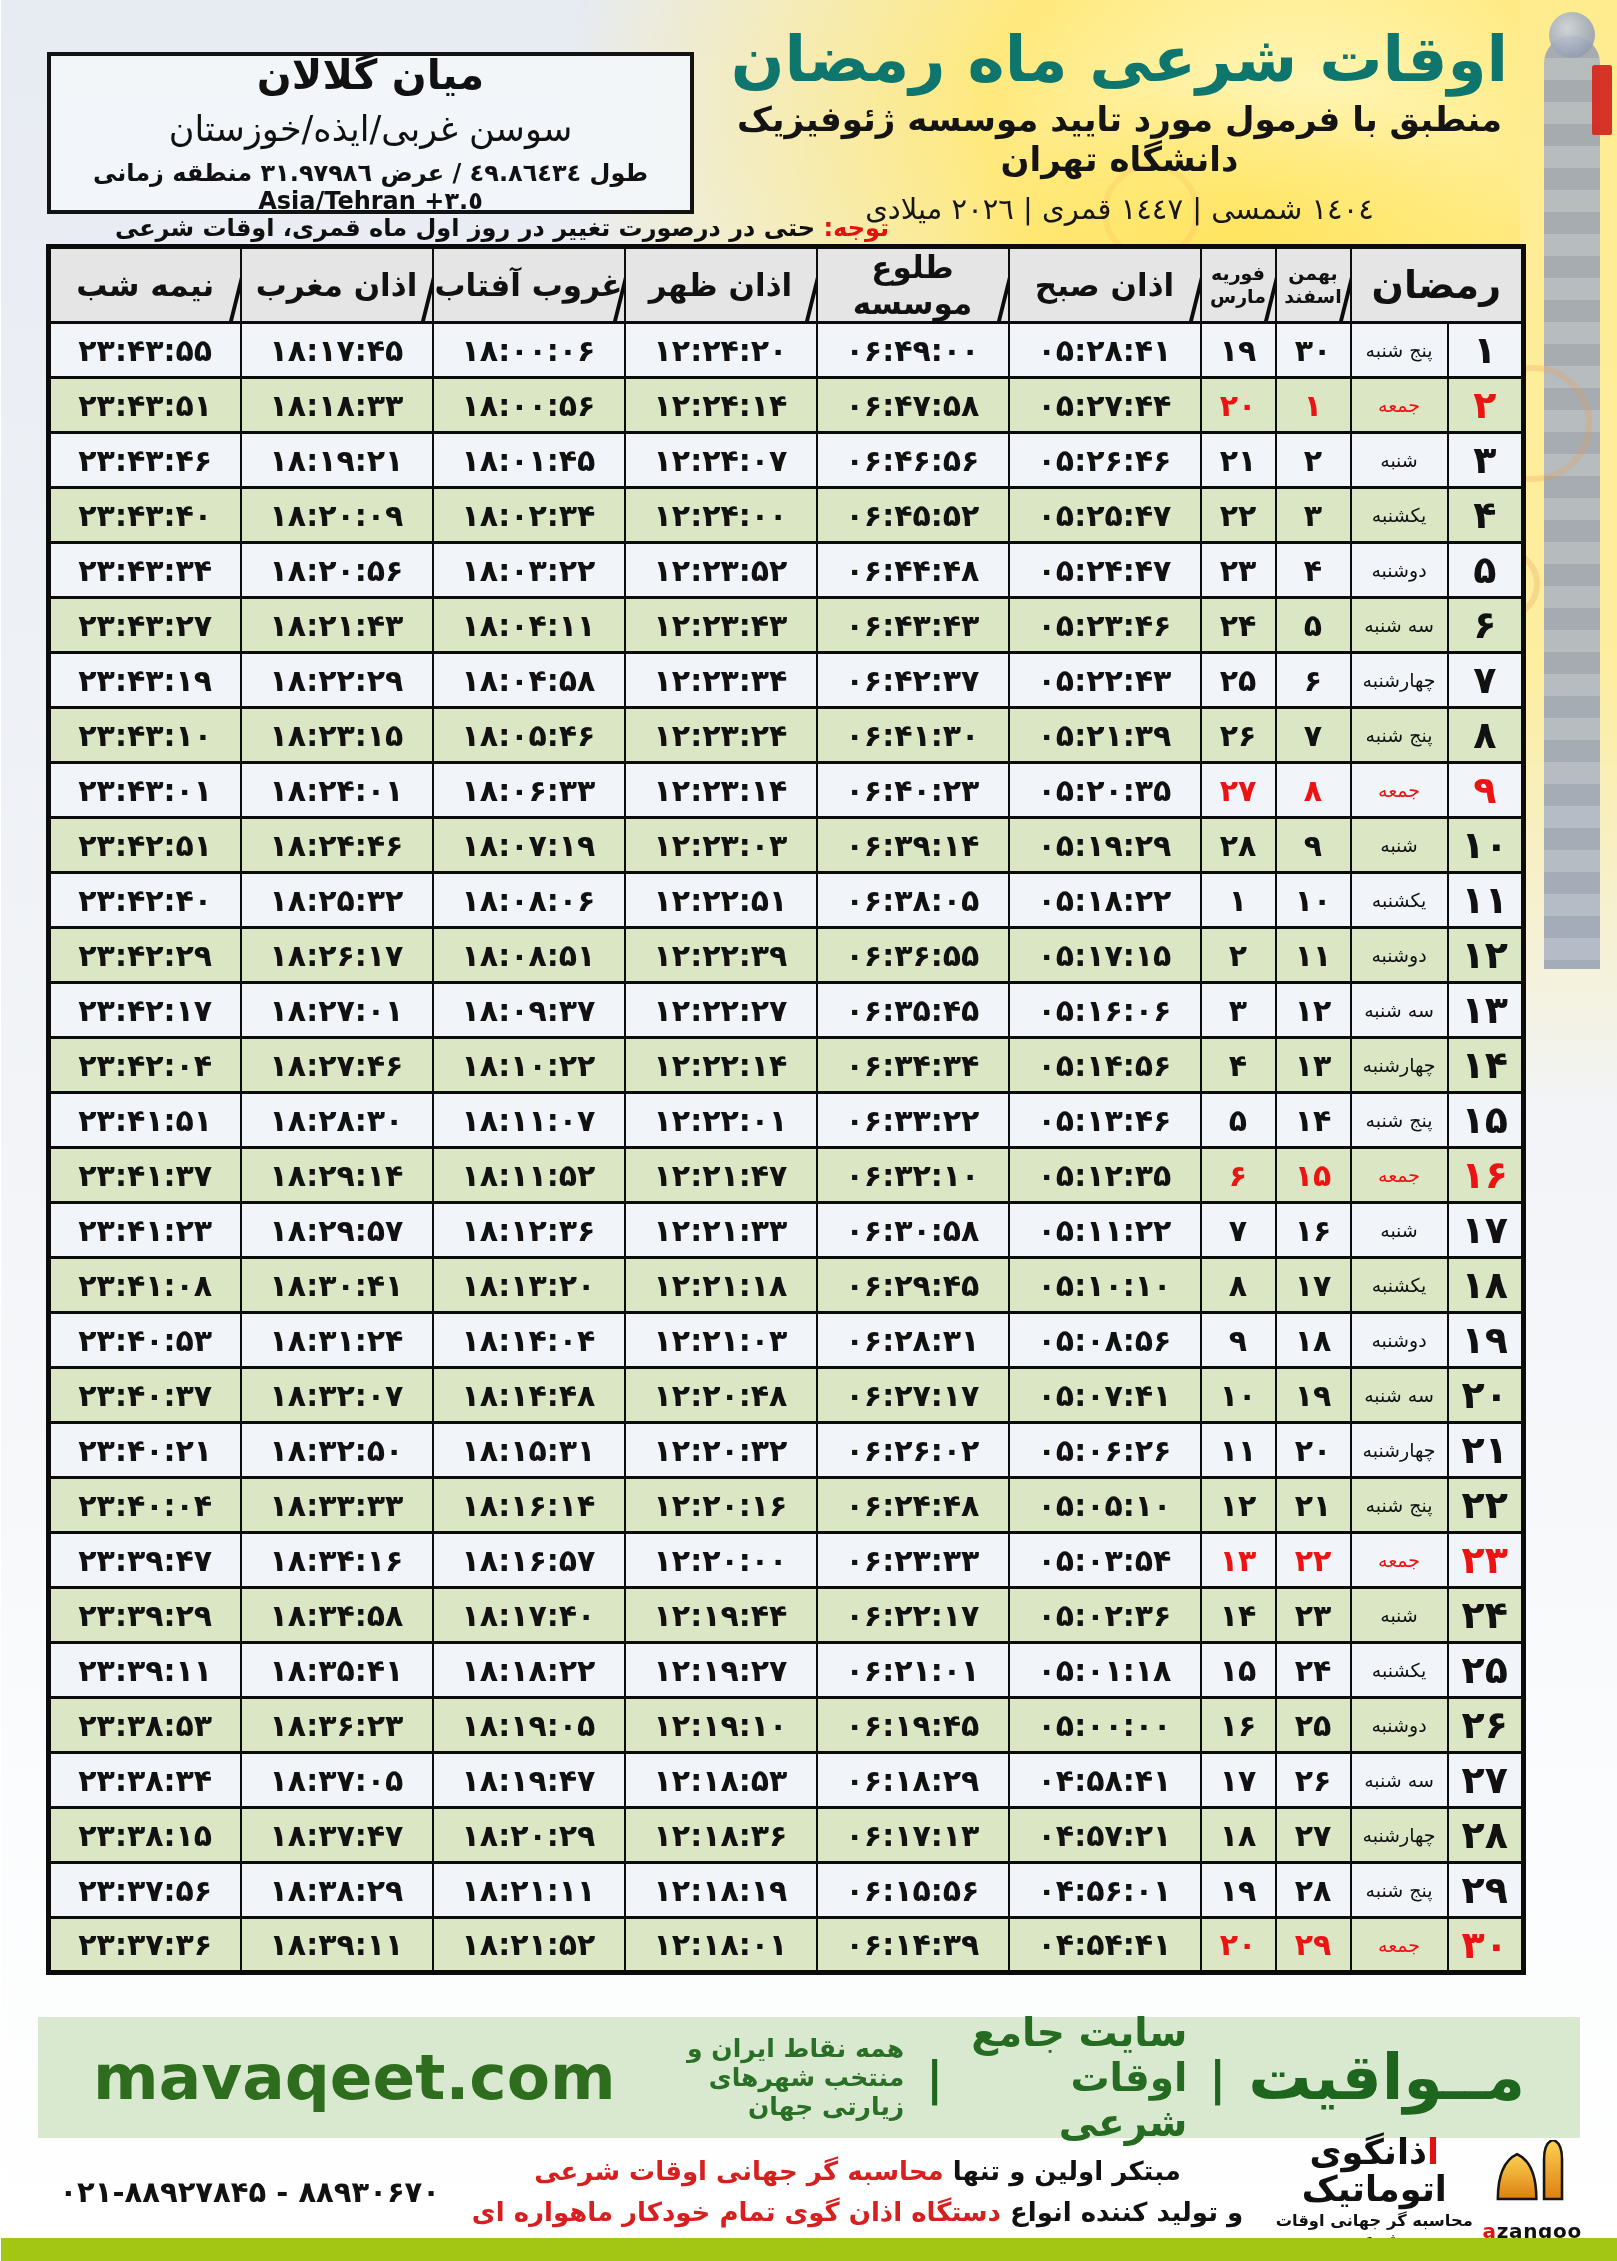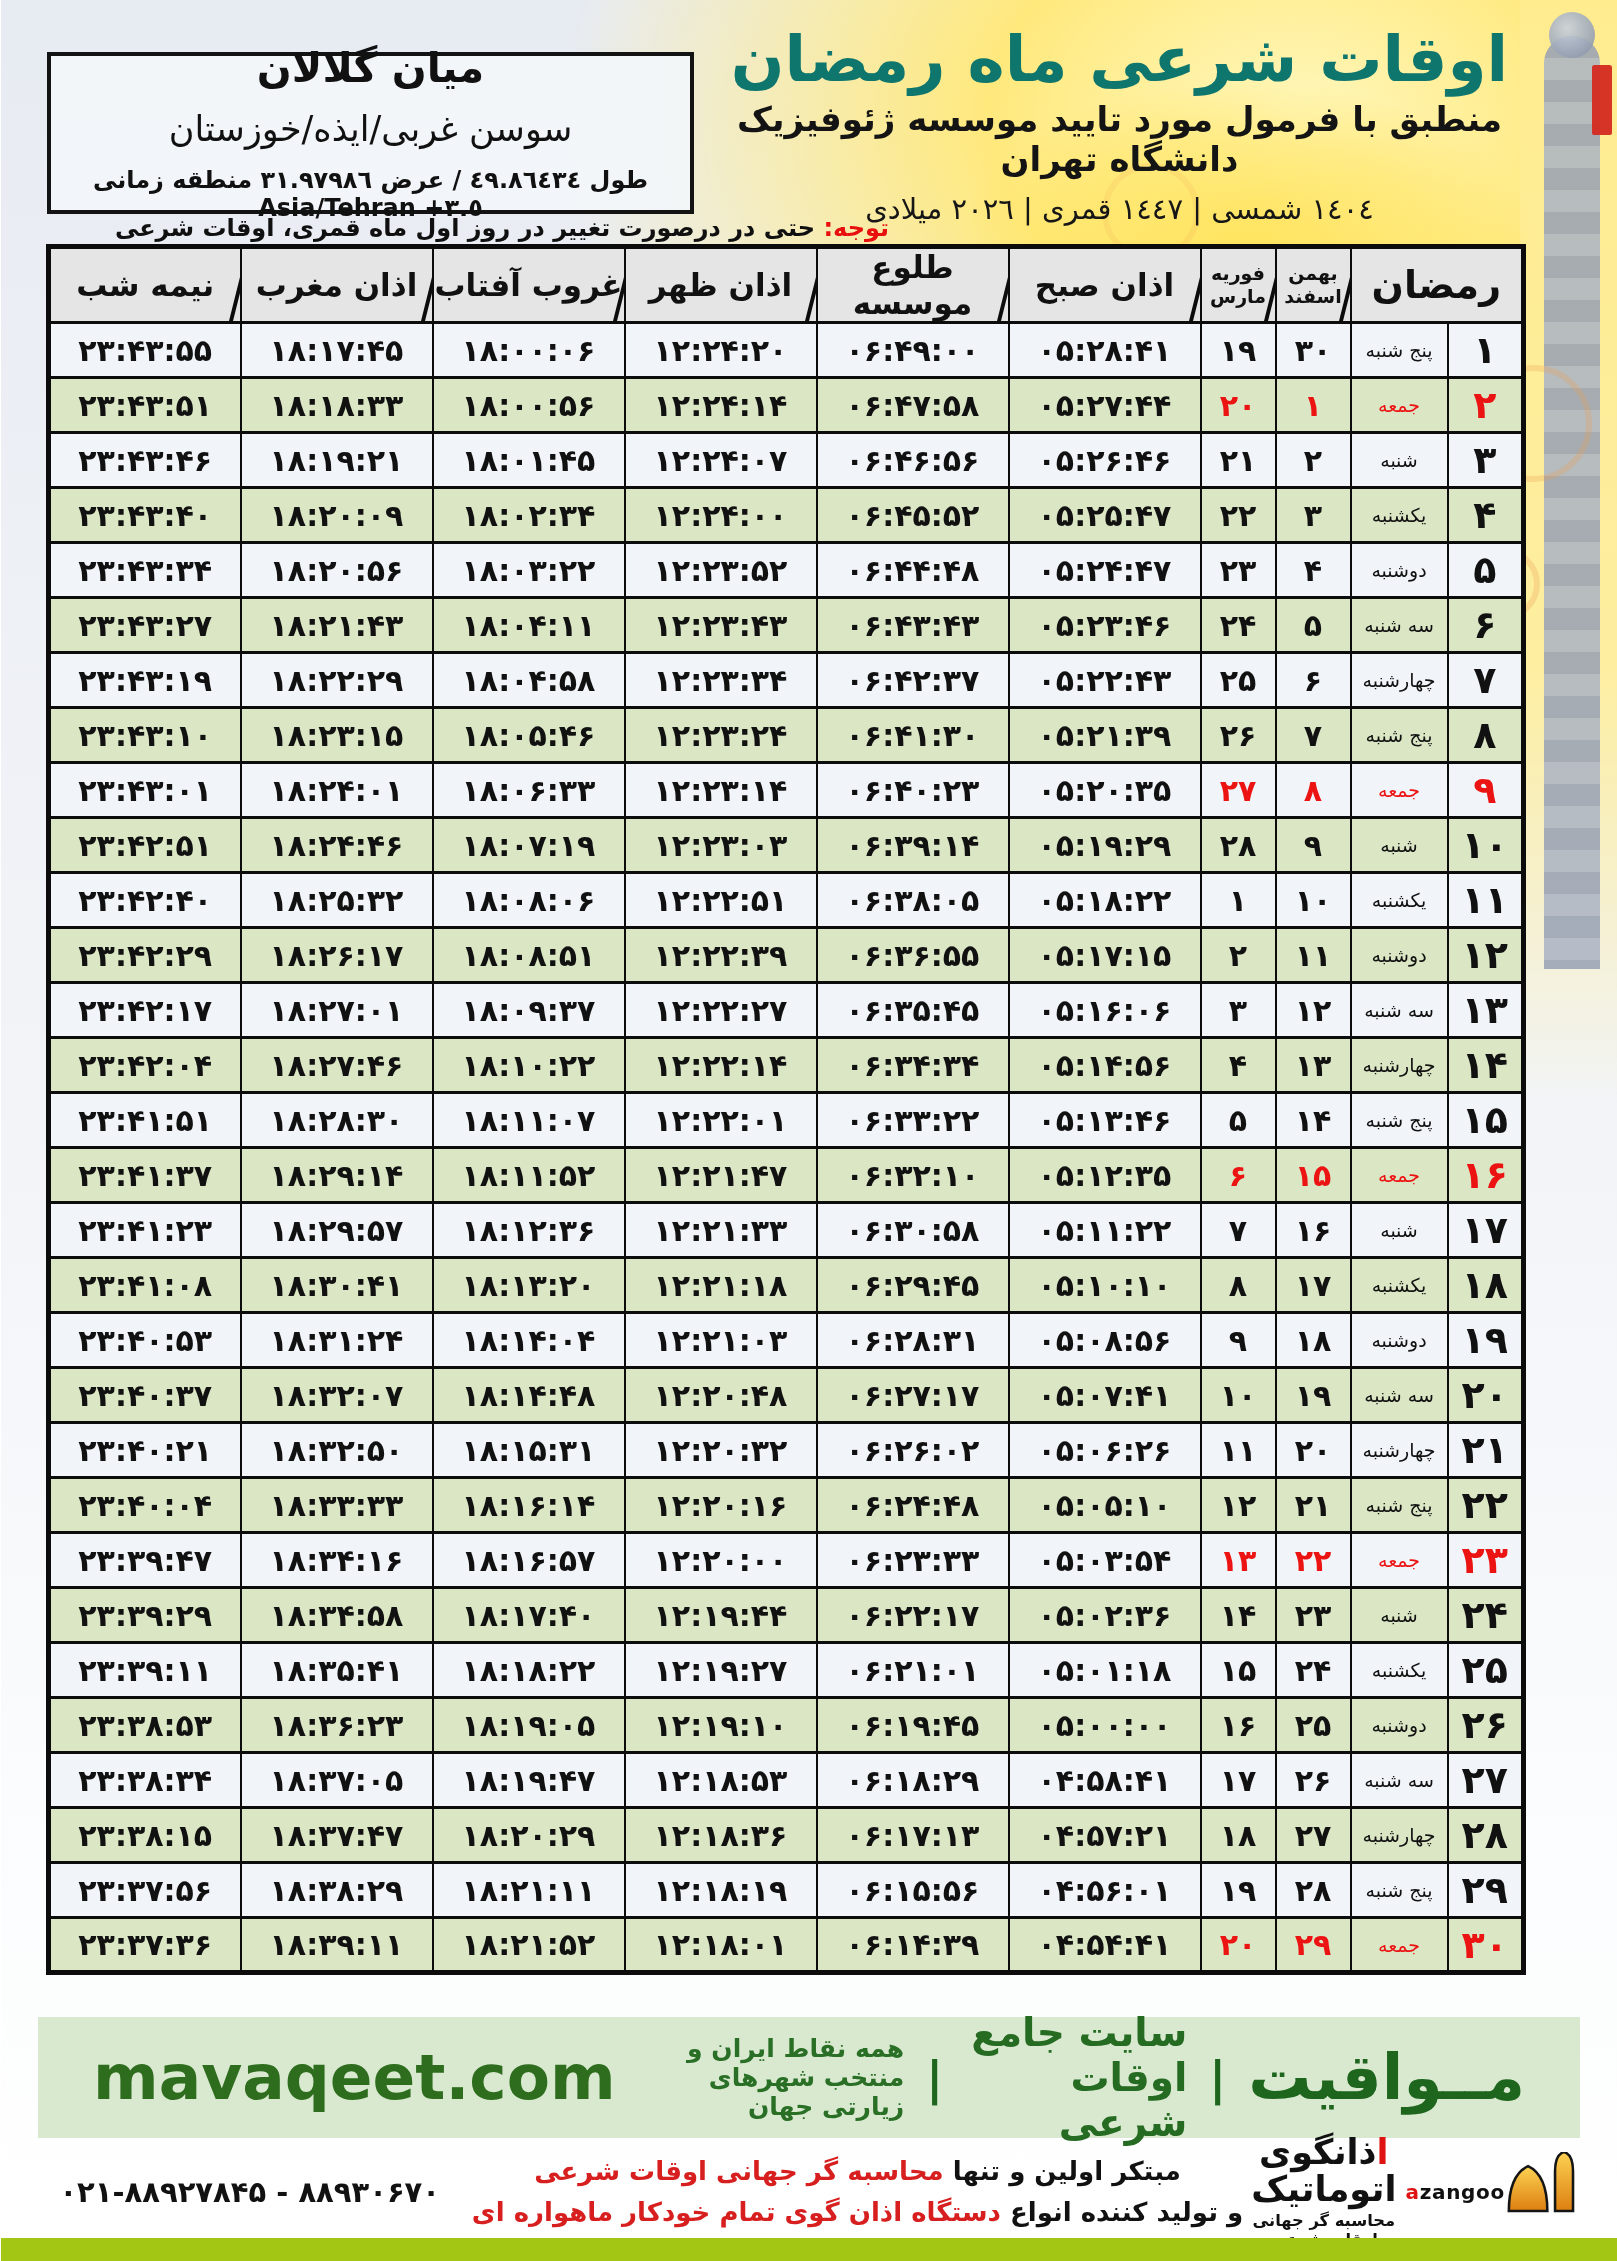--- a/index.html
+++ b/index.html
@@ -29,21 +29,21 @@
   .swirl.s3{ top:163px; right:418px; width:98px; height:98px; border-color:rgba(240,170,90,.18);}
 
   
   .title-block{ position:absolute; top:25px; right:84px; width:829px; text-align:center; }
   .main-title{ font-size:63px; font-weight:bold; line-height:1.12; color:#0f766e; }
   .sub-title{ margin-top:3.9px; font-size:34px; font-weight:bold; color:#141414; }
   .year-line{ margin-top:13px; font-size:29px; color:#161616; }
 
   .loc-box{ position:absolute; top:52px; left:47px; width:647px; height:162px;
     border:4.6px solid #131313; background:rgba(242,246,250,.93);
-    display:flex; flex-direction:column; align-items:center; justify-content:center; gap:17px; text-align:center;}
+    display:flex; flex-direction:column; align-items:center; justify-content:center; gap:10px; text-align:center;}
   .loc-city{ font-size:41px; font-weight:bold; }
   .loc-region{ font-size:35px; }
   .loc-coords{ font-size:24px; font-weight:bold; }
 
   .note-line{ position:absolute; top:214px; left:49px; width:840px; font-size:24px; font-weight:bold; text-align:right; color:#101010;}
   .note-label{ color:#e80f0f; }
 
   
   .table-wrap{ position:absolute; top:244px; left:50px; width:1476px; }
   table.prayer{ width:100%; border-collapse:collapse; table-layout:fixed; direction:rtl;
@@ -82,21 +82,21 @@
   .bf-site{ font-family:"Liberation Serif", serif; font-size:42px; letter-spacing:2px; }
   .bf-center{ flex:1; direction:rtl; text-align:center; font-size:26px; font-weight:bold; line-height:1.55; }
   .bf-red{ color:#d81f1f; }
   .rayanik{ width:261px; direction:rtl; text-align:center; }
   .ray-note{ font-size:15px; font-weight:bold; }
   .ray-row{ display:flex; direction:rtl; align-items:center; justify-content:center; gap:6.5px; }
   .ray-big{ font-size:43px; font-weight:bold; }
   .ray-big .bf-red{ color:#e01313; }
   .ray-small{ font-size:18px; font-weight:bold; line-height:1.1; text-align:center;}
   .azangoo{ width:307px; direction:rtl; display:flex; align-items:center; gap:9px; justify-content:flex-start; }
-  .az-icon-col{ display:flex; flex-direction:row; align-items:center; }
+  .az-icon-col{ display:flex; flex-direction:column; align-items:center; }
   .az-latin{ font-size:20px; font-weight:bold; letter-spacing:0.7px; direction:ltr;}
   .az-latin .bf-red{ color:#e01313; }
   .az-text{ text-align:center; }
   .az-title{ font-size:35px; font-weight:bold; line-height:1.05;}
   .az-title .bf-red{ color:#e01313; }
   .az-sub{ font-size:16.3px; font-weight:bold; margin-top:2.6px;}
 
   .bottom-bar{ position:absolute; bottom:0; left:0; width:100%; height:23.5px; background:#a3c614; }
 </style>
 </head>

